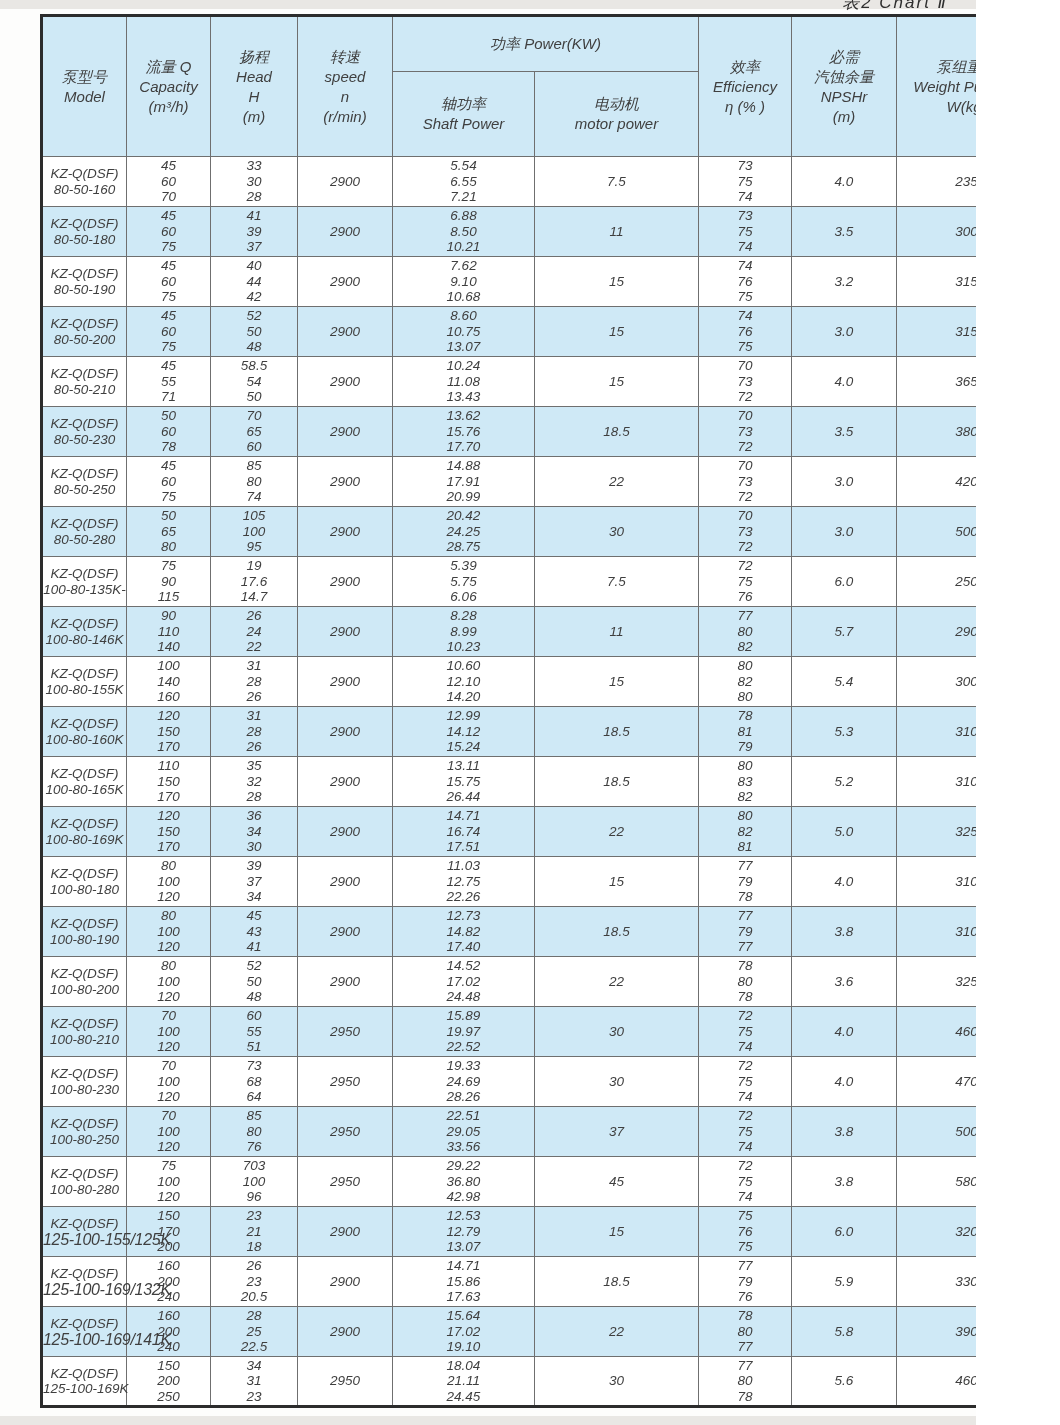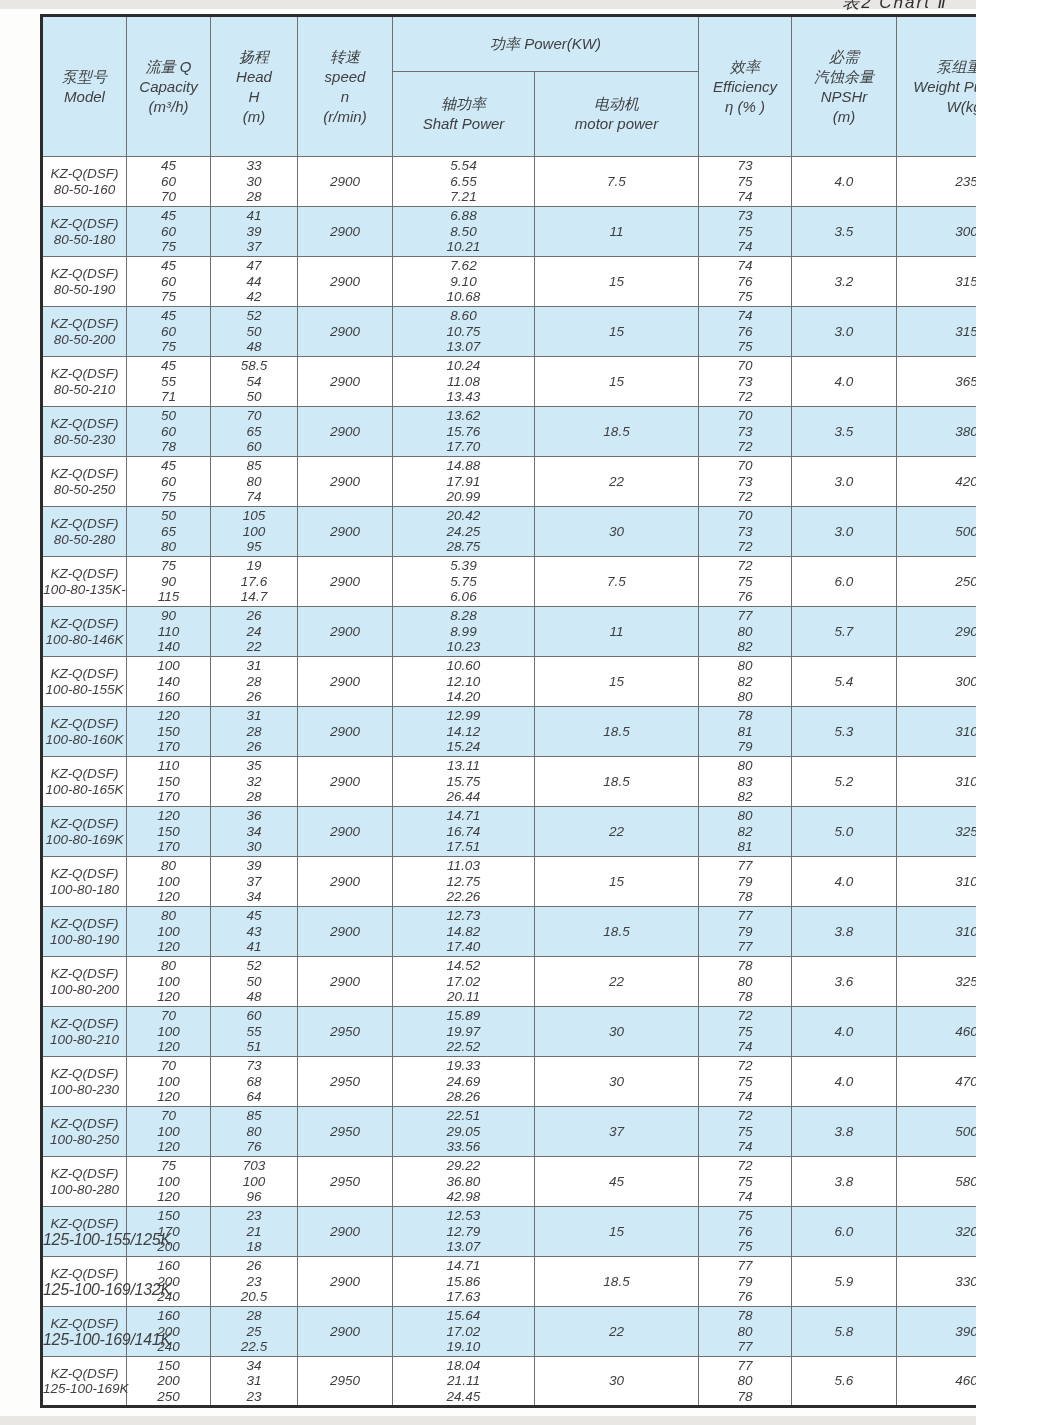--- a/index.html
+++ b/index.html
@@ -221,21 +221,21 @@
           <td data-name="cell-model">
             <div>KZ-Q(DSF)</div>
             <div>80-50-190</div>
           </td>
           <td data-name="cell-capacity">
             <div>45</div>
             <div>60</div>
             <div>75</div>
           </td>
           <td data-name="cell-head">
-            <div>47</div>
+            <div>40</div>
             <div>44</div>
             <div>42</div>
           </td>
           <td data-name="cell-speed">
             <div>2900</div>
           </td>
           <td data-name="cell-shaft-power">
             <div>7.62</div>
             <div>9.10</div>
             <div>10.68</div>
@@ -763,21 +763,21 @@
             <div>52</div>
             <div>50</div>
             <div>48</div>
           </td>
           <td data-name="cell-speed">
             <div>2900</div>
           </td>
           <td data-name="cell-shaft-power">
             <div>14.52</div>
             <div>17.02</div>
-            <div>20.11</div>
+            <div>24.48</div>
           </td>
           <td data-name="cell-motor-power">
             <div>22</div>
           </td>
           <td data-name="cell-efficiency">
             <div>78</div>
             <div>80</div>
             <div>78</div>
           </td>
           <td data-name="cell-npshr">

